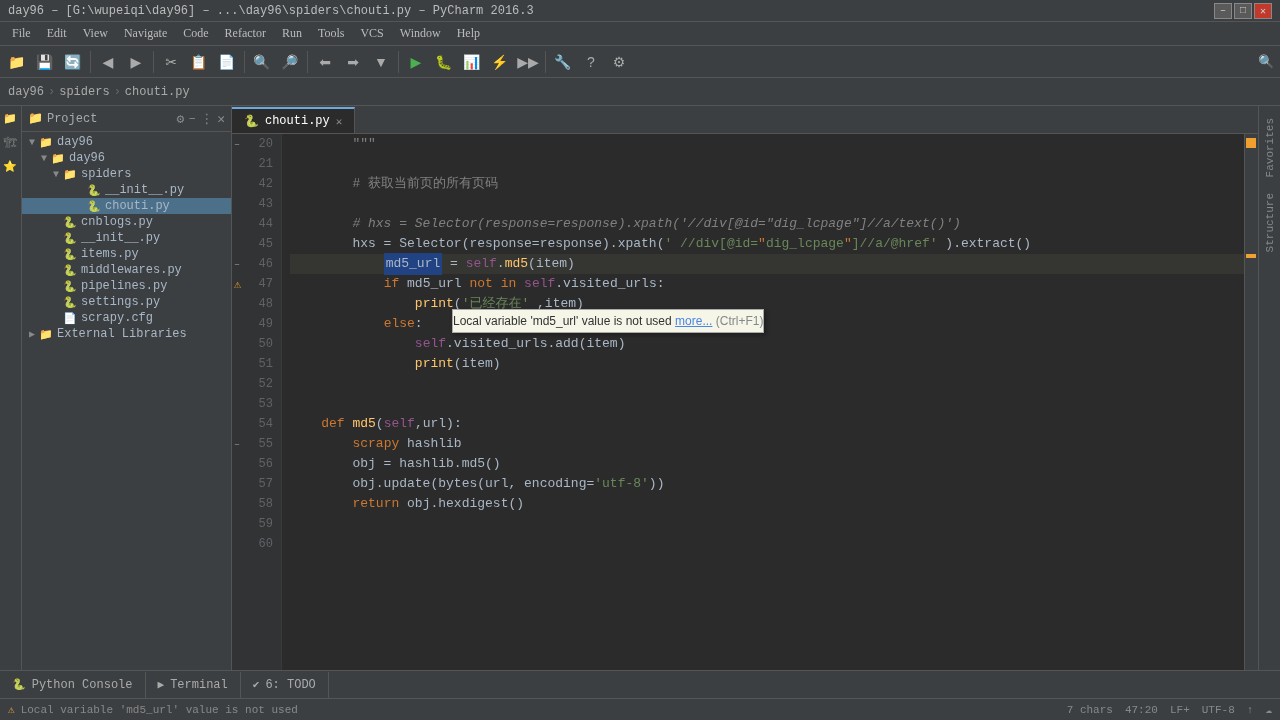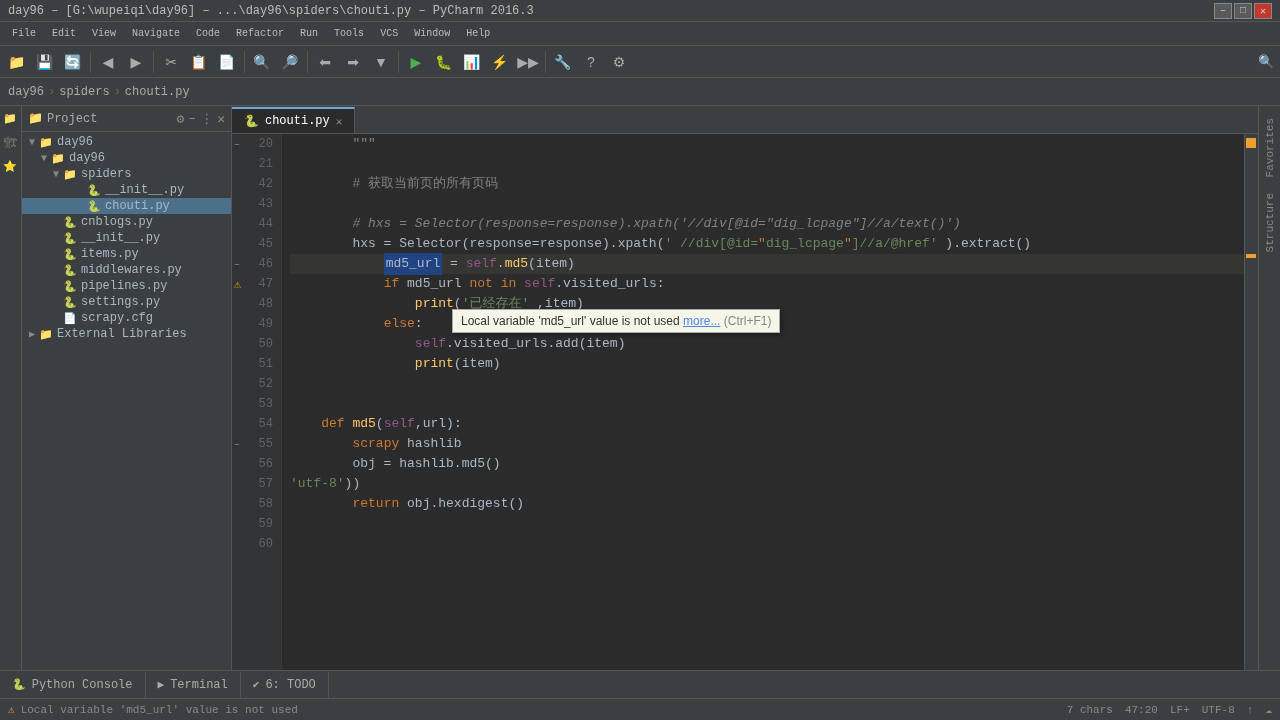--- a/index.html
+++ b/index.html
@@ -6,21 +6,21 @@
     body { font-family: 'Consolas', 'Courier New', monospace; font-size: 13px; background: #2b2b2b; color: #a9b7c6; width: 1280px; height: 720px; overflow: hidden; }
 
     
     #title-bar { background: #3c3f41; height: 22px; display: flex; align-items: center; padding: 0 8px; font-size: 12px; color: #bbb; justify-content: space-between; border-bottom: 1px solid #555; }
     #title-bar .window-controls { display: flex; gap: 2px; }
     #title-bar .win-btn { width: 18px; height: 16px; background: #5a5a5a; border: 1px solid #888; font-size: 10px; color: #ccc; display: flex; align-items: center; justify-content: center; cursor: pointer; }
     #title-bar .win-btn.close { background: #c0392b; }
 
     
     #menu-bar { background: #3c3f41; height: 24px; display: flex; align-items: center; padding: 0 4px; border-bottom: 1px solid #555; }
-    .menu-item { padding: 2px 8px; font-size: 10px; color: #bbb; cursor: pointer; }
+    .menu-item { padding: 2px 8px; font-size: 12px; color: #bbb; cursor: pointer; font-family: Liberation Serif, serif; }
 
     
     #toolbar { background: #3c3f41; height: 32px; display: flex; align-items: center; padding: 0 4px; gap: 2px; border-bottom: 1px solid #555; }
     .tb-btn { width: 26px; height: 26px; background: transparent; border: 1px solid transparent; display: flex; align-items: center; justify-content: center; cursor: pointer; color: #aaa; font-size: 14px; }
     .tb-sep { width: 1px; height: 22px; background: #555; margin: 0 2px; }
     .tb-search { width: 20px; height: 26px; display: flex; align-items: center; justify-content: center; color: #aaa; cursor: pointer; margin-left: auto; }
 
     
     #breadcrumb { background: #3c3f41; height: 28px; display: flex; align-items: center; padding: 0 8px; gap: 4px; border-bottom: 1px solid #555; font-size: 12px; color: #aaa; }
     .bc-item { cursor: pointer; }
@@ -64,21 +64,21 @@
 
     #code-content { flex: 1; overflow: auto; padding: 0 0 0 8px; position: relative; }
     .code-line { height: 20px; display: flex; align-items: center; white-space: pre; font-size: 13px; line-height: 20px; }
     .code-line.highlighted { background: rgba(255,255,255,0.05); }
     .kw { color: #cc7832; }
     .str { color: #6a8759; }
     .comment { color: #808080; font-style: italic; }
     .self-kw { color: #94558d; }
 
     
-    #tooltip { position: absolute; top: 175px; left: 170px; background: #f5f5e8; color: #333; border: 1px solid #aaa; padding: 4px 8px; font-size: 12px; font-family: Arial, sans-serif; z-index: 100; white-space: nowrap; box-shadow: 2px 2px 4px rgba(0,0,0,0.3); }
+    #tooltip { position: absolute; top: 175px; left: 170px; background: #f5f5e8; color: #333; border: 1px solid #aaa; padding: 4px 0; font-size: 12px; font-family: Arial, sans-serif; z-index: 100; white-space: nowrap; box-shadow: 2px 2px 4px rgba(0,0,0,0.3); }
     #tooltip .more-link { color: #4a86e8; cursor: pointer; text-decoration: underline; }
     #tooltip .shortcut { color: #888; }
 
     
     #right-gutter { width: 14px; background: #3c3f41; border-left: 1px solid #555; position: relative; }
     #right-gutter .rg-marker { position: absolute; right: 2px; width: 10px; height: 4px; background: #f0a030; }
 
     
     #bottom-tabs { height: 28px; background: #3c3f41; display: flex; align-items: center; border-top: 1px solid #555; }
     .bottom-tab { height: 26px; padding: 0 12px; display: flex; align-items: center; gap: 6px; font-size: 12px; color: #aaa; cursor: pointer; border-right: 1px solid #555; }
@@ -374,21 +374,21 @@
 
         <div class="code-line">
           <span style="color:#a9b7c6;">        </span><span class="kw">scrapy</span><span style="color:#a9b7c6;"> hashlib</span>
         </div>
 
         <div class="code-line">
           <span style="color:#a9b7c6;text-align:center;">        obj = hashlib.md5()</span>
         </div>
 
         <div class="code-line">
-          <span class="str">'utf-8'</span><span style="color:#a9b7c6;">))</span>
+          <span style="color:#a9b7c6;">        obj.update(bytes(url, encoding=</span><span class="str">'utf-8'</span><span style="color:#a9b7c6;">))</span>
         </div>
 
         <div class="code-line">
           <span style="color:#a9b7c6;">        </span><span class="kw">return</span><span style="color:#a9b7c6;"> obj.hexdigest()</span>
         </div>
 
         <div class="code-line">&nbsp;</div>
       </div>
 
       <div id="right-gutter">

